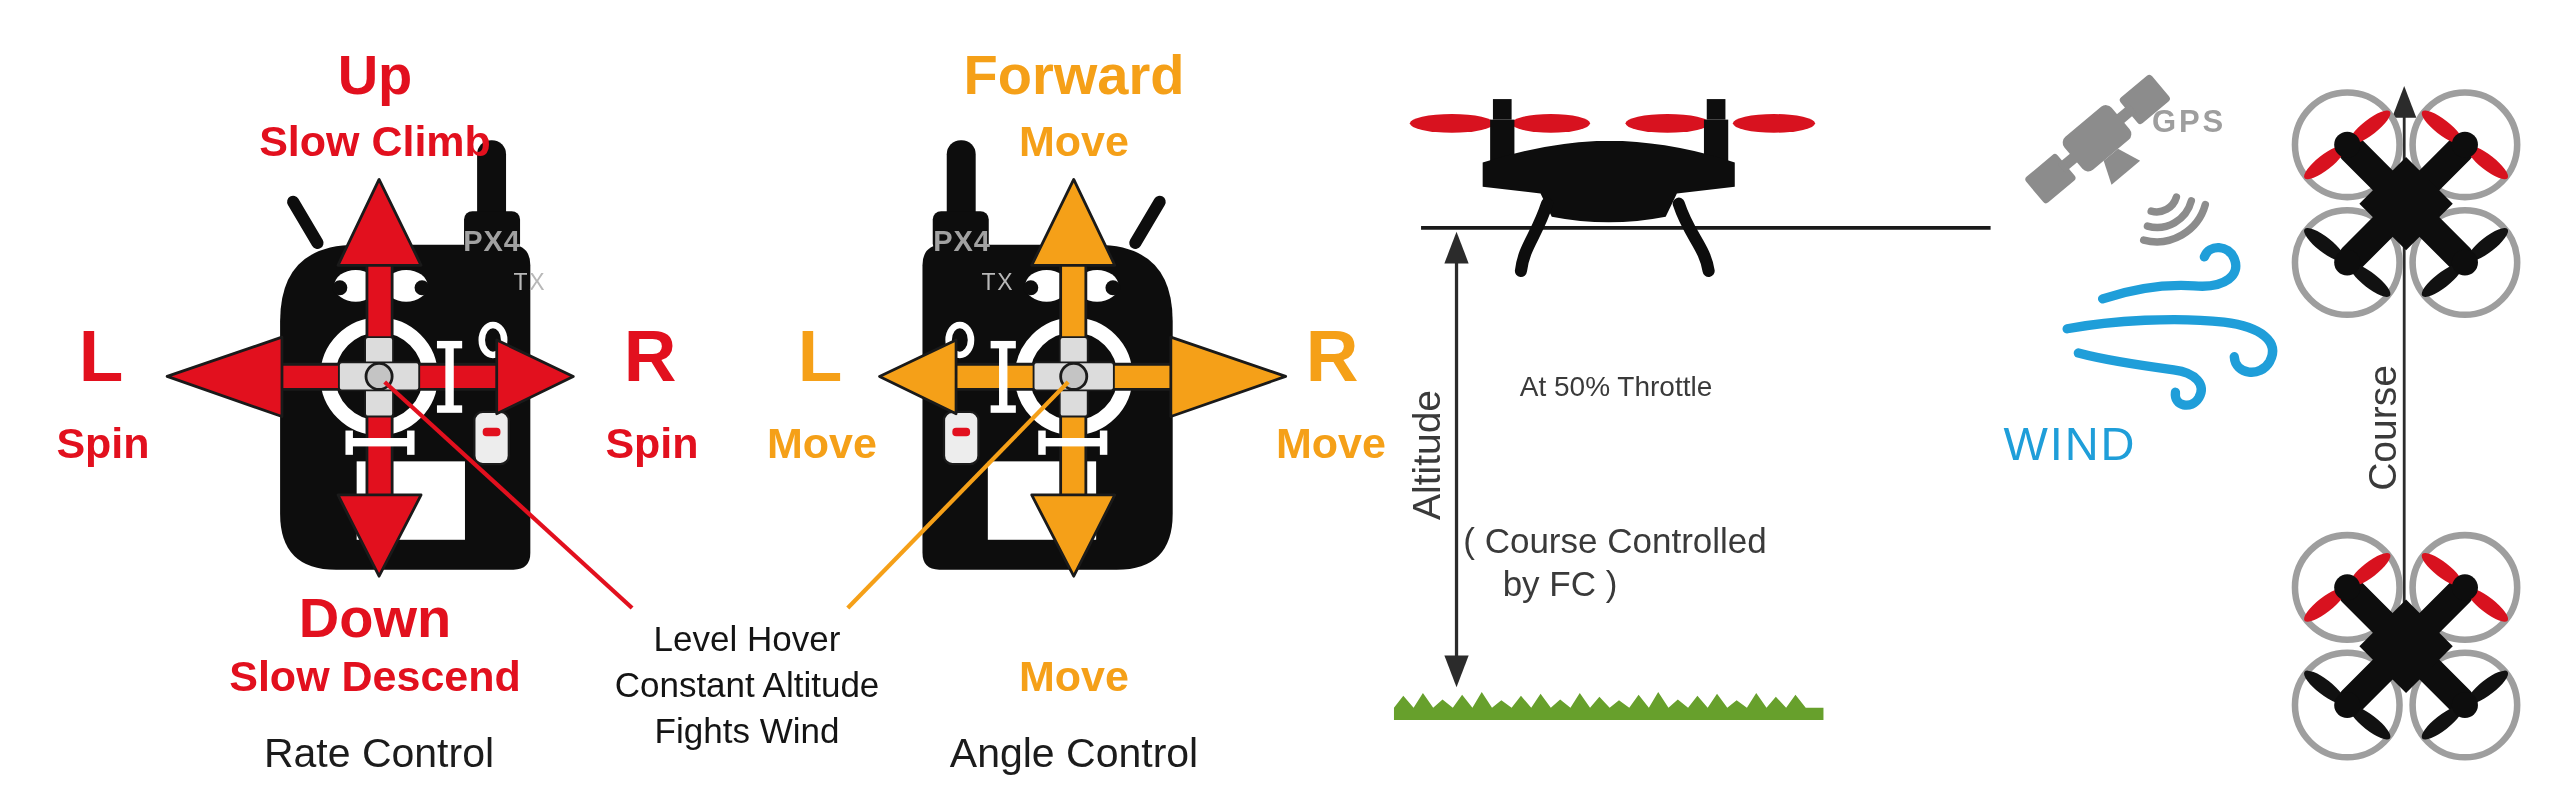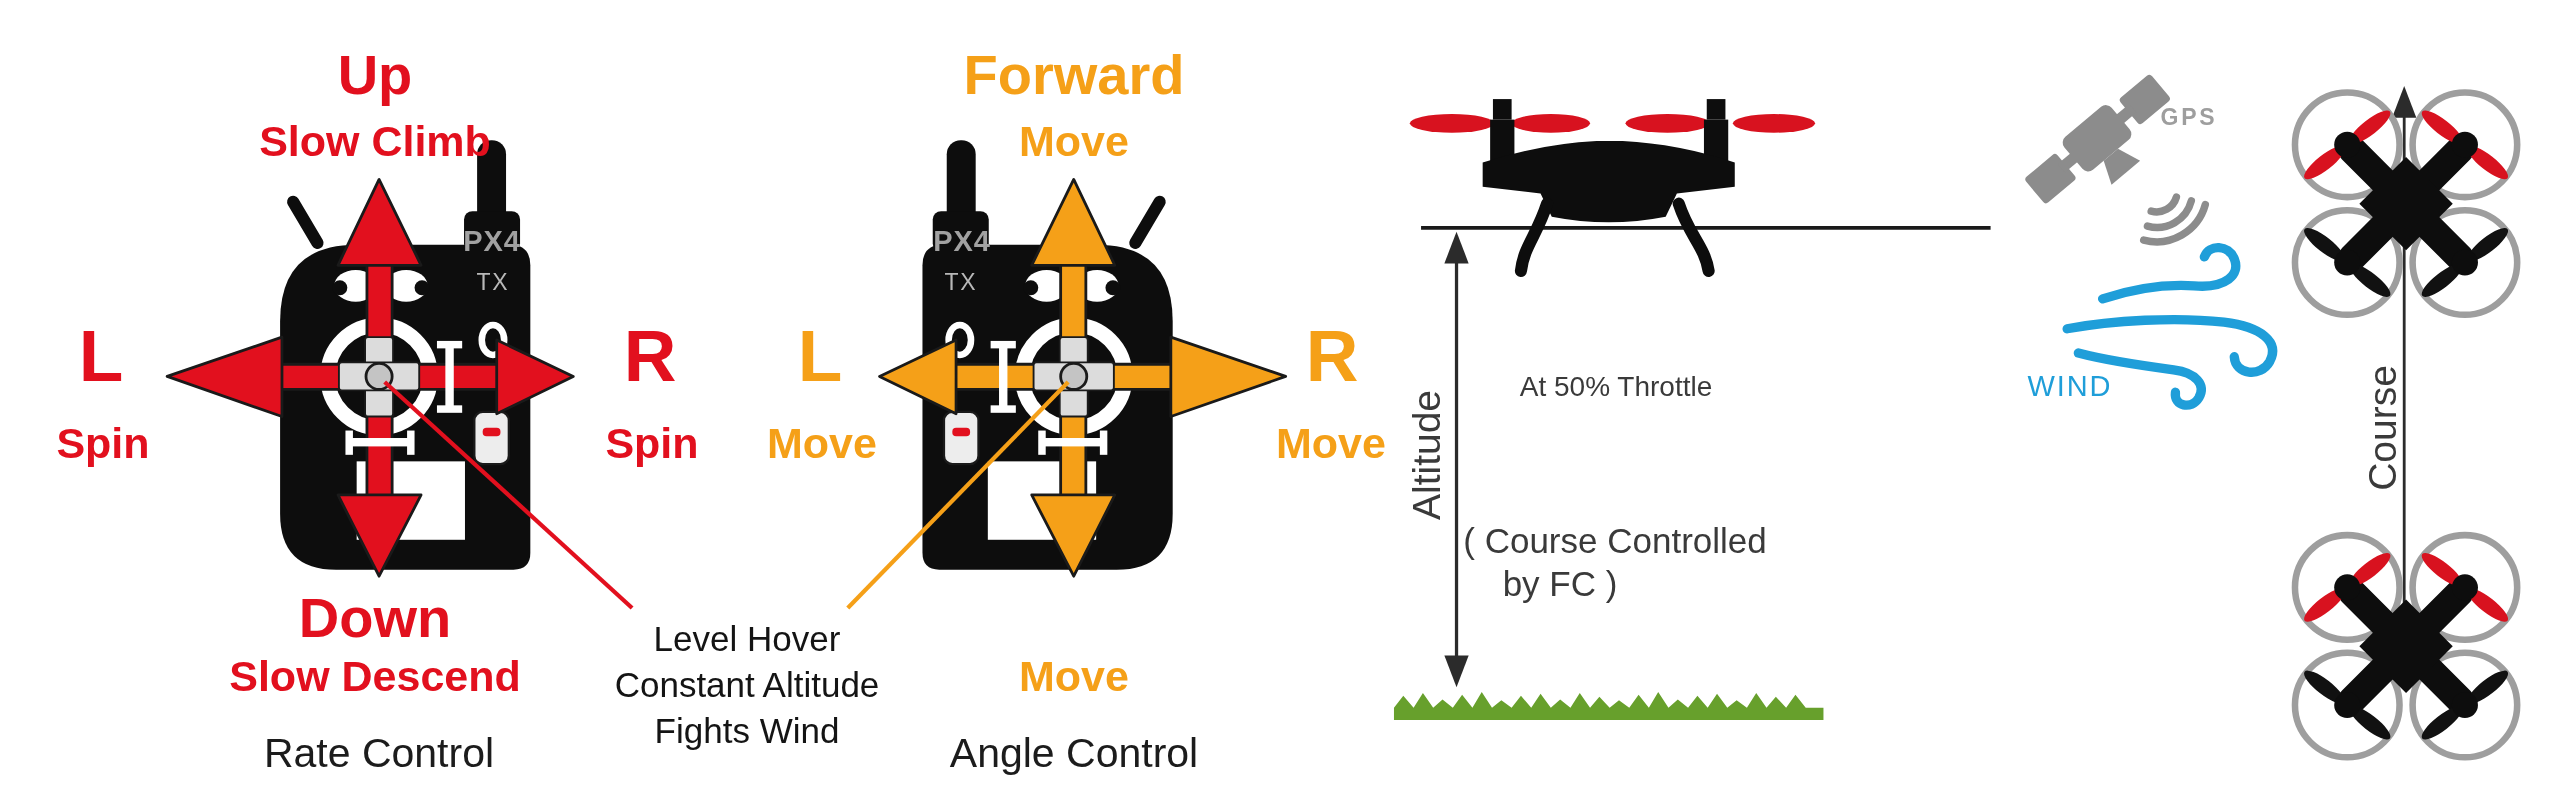--- a/index.html
+++ b/index.html
@@ -11,24 +11,24 @@
   .red{color:#e2101e;}
   .org{color:#f5a018;}
   .huge{font-size:73px;}
   .head{font-size:56px;}
   .sub{font-size:43px;}
   .cap{font-size:41px;color:#1c1c1c;margin-top:16px;}
   .note{font-size:35px;color:#141414;line-height:1.32;text-align:center;}
   .alt1{font-size:28px;color:#3a3a3a;}
   .alt2{font-size:35px;color:#3a3a3a;text-align:center;}
   .vert{transform:translate(-50%,-50%) rotate(-90deg);font-size:39px;color:#3a3a3a;}
-  .gps{font-size:23px;font-weight:bold;color:#9e9e9e;letter-spacing:2.8px;}
-  .wind{font-size:29px;color:#1f9ed9;letter-spacing:1.9px;}
+  .gps{font-size:31px;font-weight:bold;color:#9e9e9e;letter-spacing:2.8px;}
+  .wind{font-size:47px;color:#1f9ed9;letter-spacing:1.9px;margin-top:48px;}
   .px4{font-size:29px;font-weight:bold;color:#a2a2a2;letter-spacing:0.9px;}
-  .tx{font-size:23px;color:#b8b8b8;letter-spacing:1.9px;}
+  .tx{font-size:23px;color:#b8b8b8;letter-spacing:1.9px;margin-left:37px;}
 </style>
 </head>
 <body>
 
 <div id="canvas">
 
   <svg class="gfx" width="2576" height="806" viewBox="0 0 2759 863">
     <defs>
 
       <g id="tx-base" fill="#0d0d0d">

